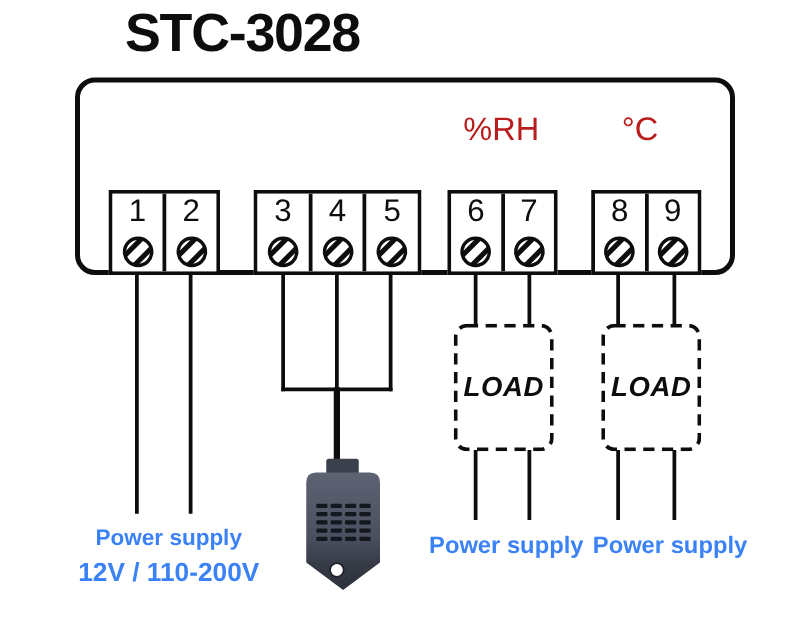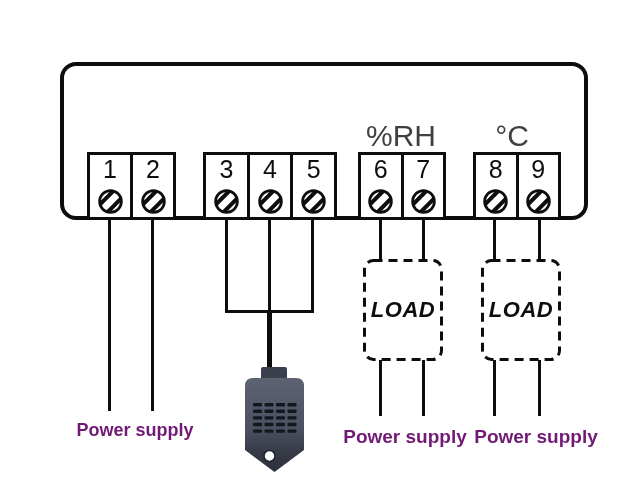--- a/index.html
+++ b/index.html
@@ -11,22 +11,22 @@
   .title{
     position:absolute;left:100px;top:6px;font-size:43px;font-weight:bold;
     letter-spacing:-1px;line-height:1;color:#0d0d0d;white-space:nowrap;
   }
   
   .body-outline{
     position:absolute;left:60px;top:62px;width:528px;height:158px;
     border:4px solid #0d0d0d;border-radius:16px;background:#ffffff;box-sizing:border-box;
   }
   .unit-label{
-    position:absolute;top:121px;transform:translateX(-50%);
-    font-size:30px;line-height:1;color:#404040;white-space:nowrap;
+    position:absolute;top:90px;transform:translateX(-50%);
+    font-size:26px;line-height:1;color:#b91c1c;white-space:nowrap;
   }
   #unit-rh{left:401px;}
   #unit-c{left:512px;}
   
   .tgroup{
     position:absolute;top:152px;height:68px;display:flex;
     border:3px solid #0d0d0d;background:#ffffff;box-sizing:border-box;z-index:4;
   }
   #group-power{left:87px;width:89px;}
   #group-sensor{left:203px;width:134px;}
@@ -44,21 +44,21 @@
   
   .load{position:absolute;top:259px;width:80px;height:102px;z-index:3;font-style:italic;}
   #load-rh{left:363px;}
   #load-temp{left:481px;}
   .load-label{
     position:absolute;left:50%;top:50%;transform:translate(-50%,-50%);
     font-size:22px;font-weight:bold;letter-spacing:0.5px;color:#0d0d0d;
   }
   
   .lbl{
-    position:absolute;transform:translateX(-50%);font-weight:bold;color:#701a75;
+    position:absolute;transform:translateX(-50%);font-weight:bold;color:#3b82f6;
     white-space:nowrap;line-height:1.1;z-index:5;
   }
   #ps-left{left:135px;top:421px;font-size:18px;}
   #ps-volt{left:135px;top:447px;font-size:21px;}
   #ps-rh{left:405px;top:427px;font-size:19px;}
   #ps-temp{left:536px;top:427px;font-size:19px;}
   
   .sensor{position:absolute;left:238px;top:362px;z-index:6;}
 </style>
 </head>
@@ -75,20 +75,21 @@
         <circle cx="14" cy="14" r="11.3" fill="#ffffff" stroke="#0d0d0d" stroke-width="2.8"></circle>
         <g clip-path="url(#screw-clip)" stroke="#0d0d0d" stroke-width="4.2" stroke-linecap="butt">
           <line x1="-1" y1="21" x2="21" y2="-1"></line>
           <line x1="7" y1="29" x2="29" y2="7"></line>
           <line x1="-9" y1="13" x2="13" y2="-9"></line>
         </g>
       </g>
     </defs>
   </svg>
 
+  <div class="title">STC-3028</div>
 
   <div class="body-outline"></div>
   <div class="unit-label" id="unit-rh">%RH</div>
   <div class="unit-label" id="unit-c">°C</div>
 
   <div class="wire" style="left:108px;top:218px;width:3px;height:193px;"></div>
   <div class="wire" style="left:151px;top:218px;width:3px;height:193px;"></div>
   <div class="wire" style="left:225px;top:218px;width:3px;height:95px;"></div>
   <div class="wire" style="left:268px;top:218px;width:3px;height:94px;"></div>
   <div class="wire" style="left:311px;top:218px;width:3px;height:95px;"></div>
@@ -216,16 +217,17 @@
       <rect x="15" y="67.4" width="9" height="3.4" rx="1"></rect>
         <rect x="26.5" y="67.4" width="9" height="3.4" rx="1"></rect>
         <rect x="38" y="67.4" width="9" height="3.4" rx="1"></rect>
         <rect x="49.5" y="67.4" width="9" height="3.4" rx="1"></rect>
     </g>
 
     <circle cx="31.5" cy="94" r="5.5" fill="#ffffff" stroke="#1f232c" stroke-width="1.5"></circle>
   </svg>
 
   <div class="lbl" id="ps-left">Power supply</div>
+  <div class="lbl" id="ps-volt">12V / 110-200V</div>
   <div class="lbl" id="ps-rh">Power supply</div>
   <div class="lbl" id="ps-temp">Power supply</div>
 
 </div>
 
 </body></html>

